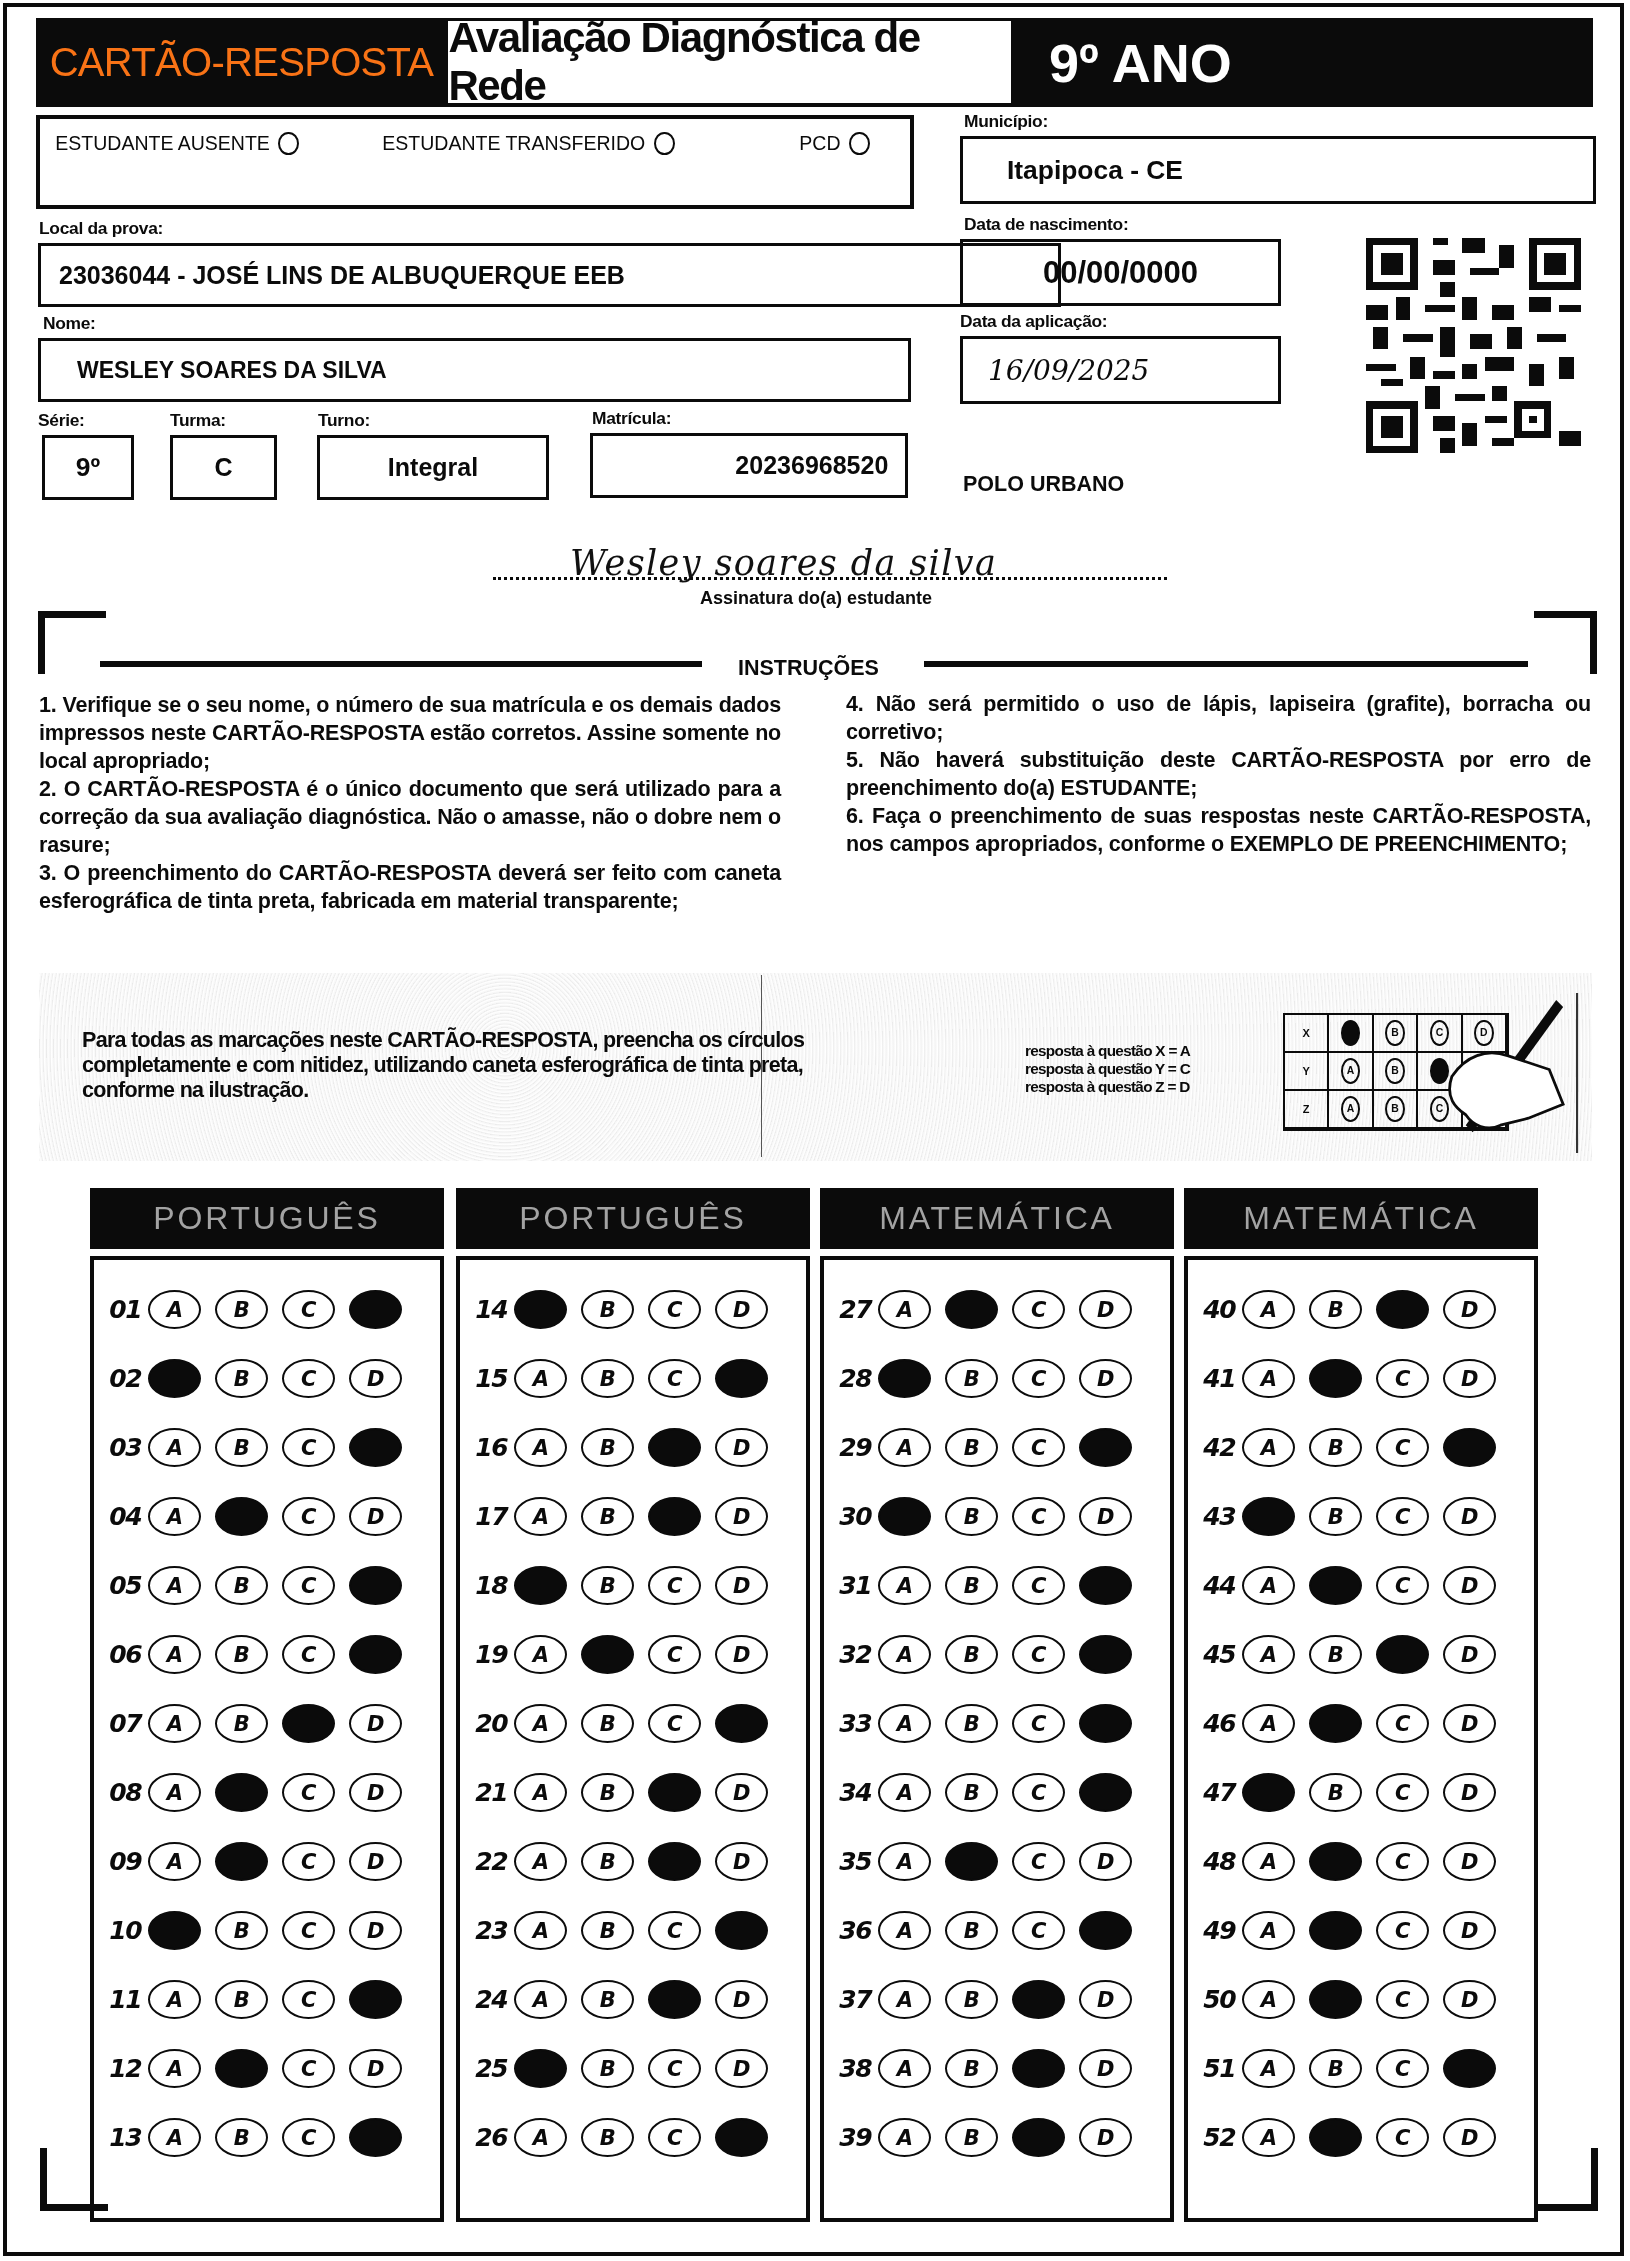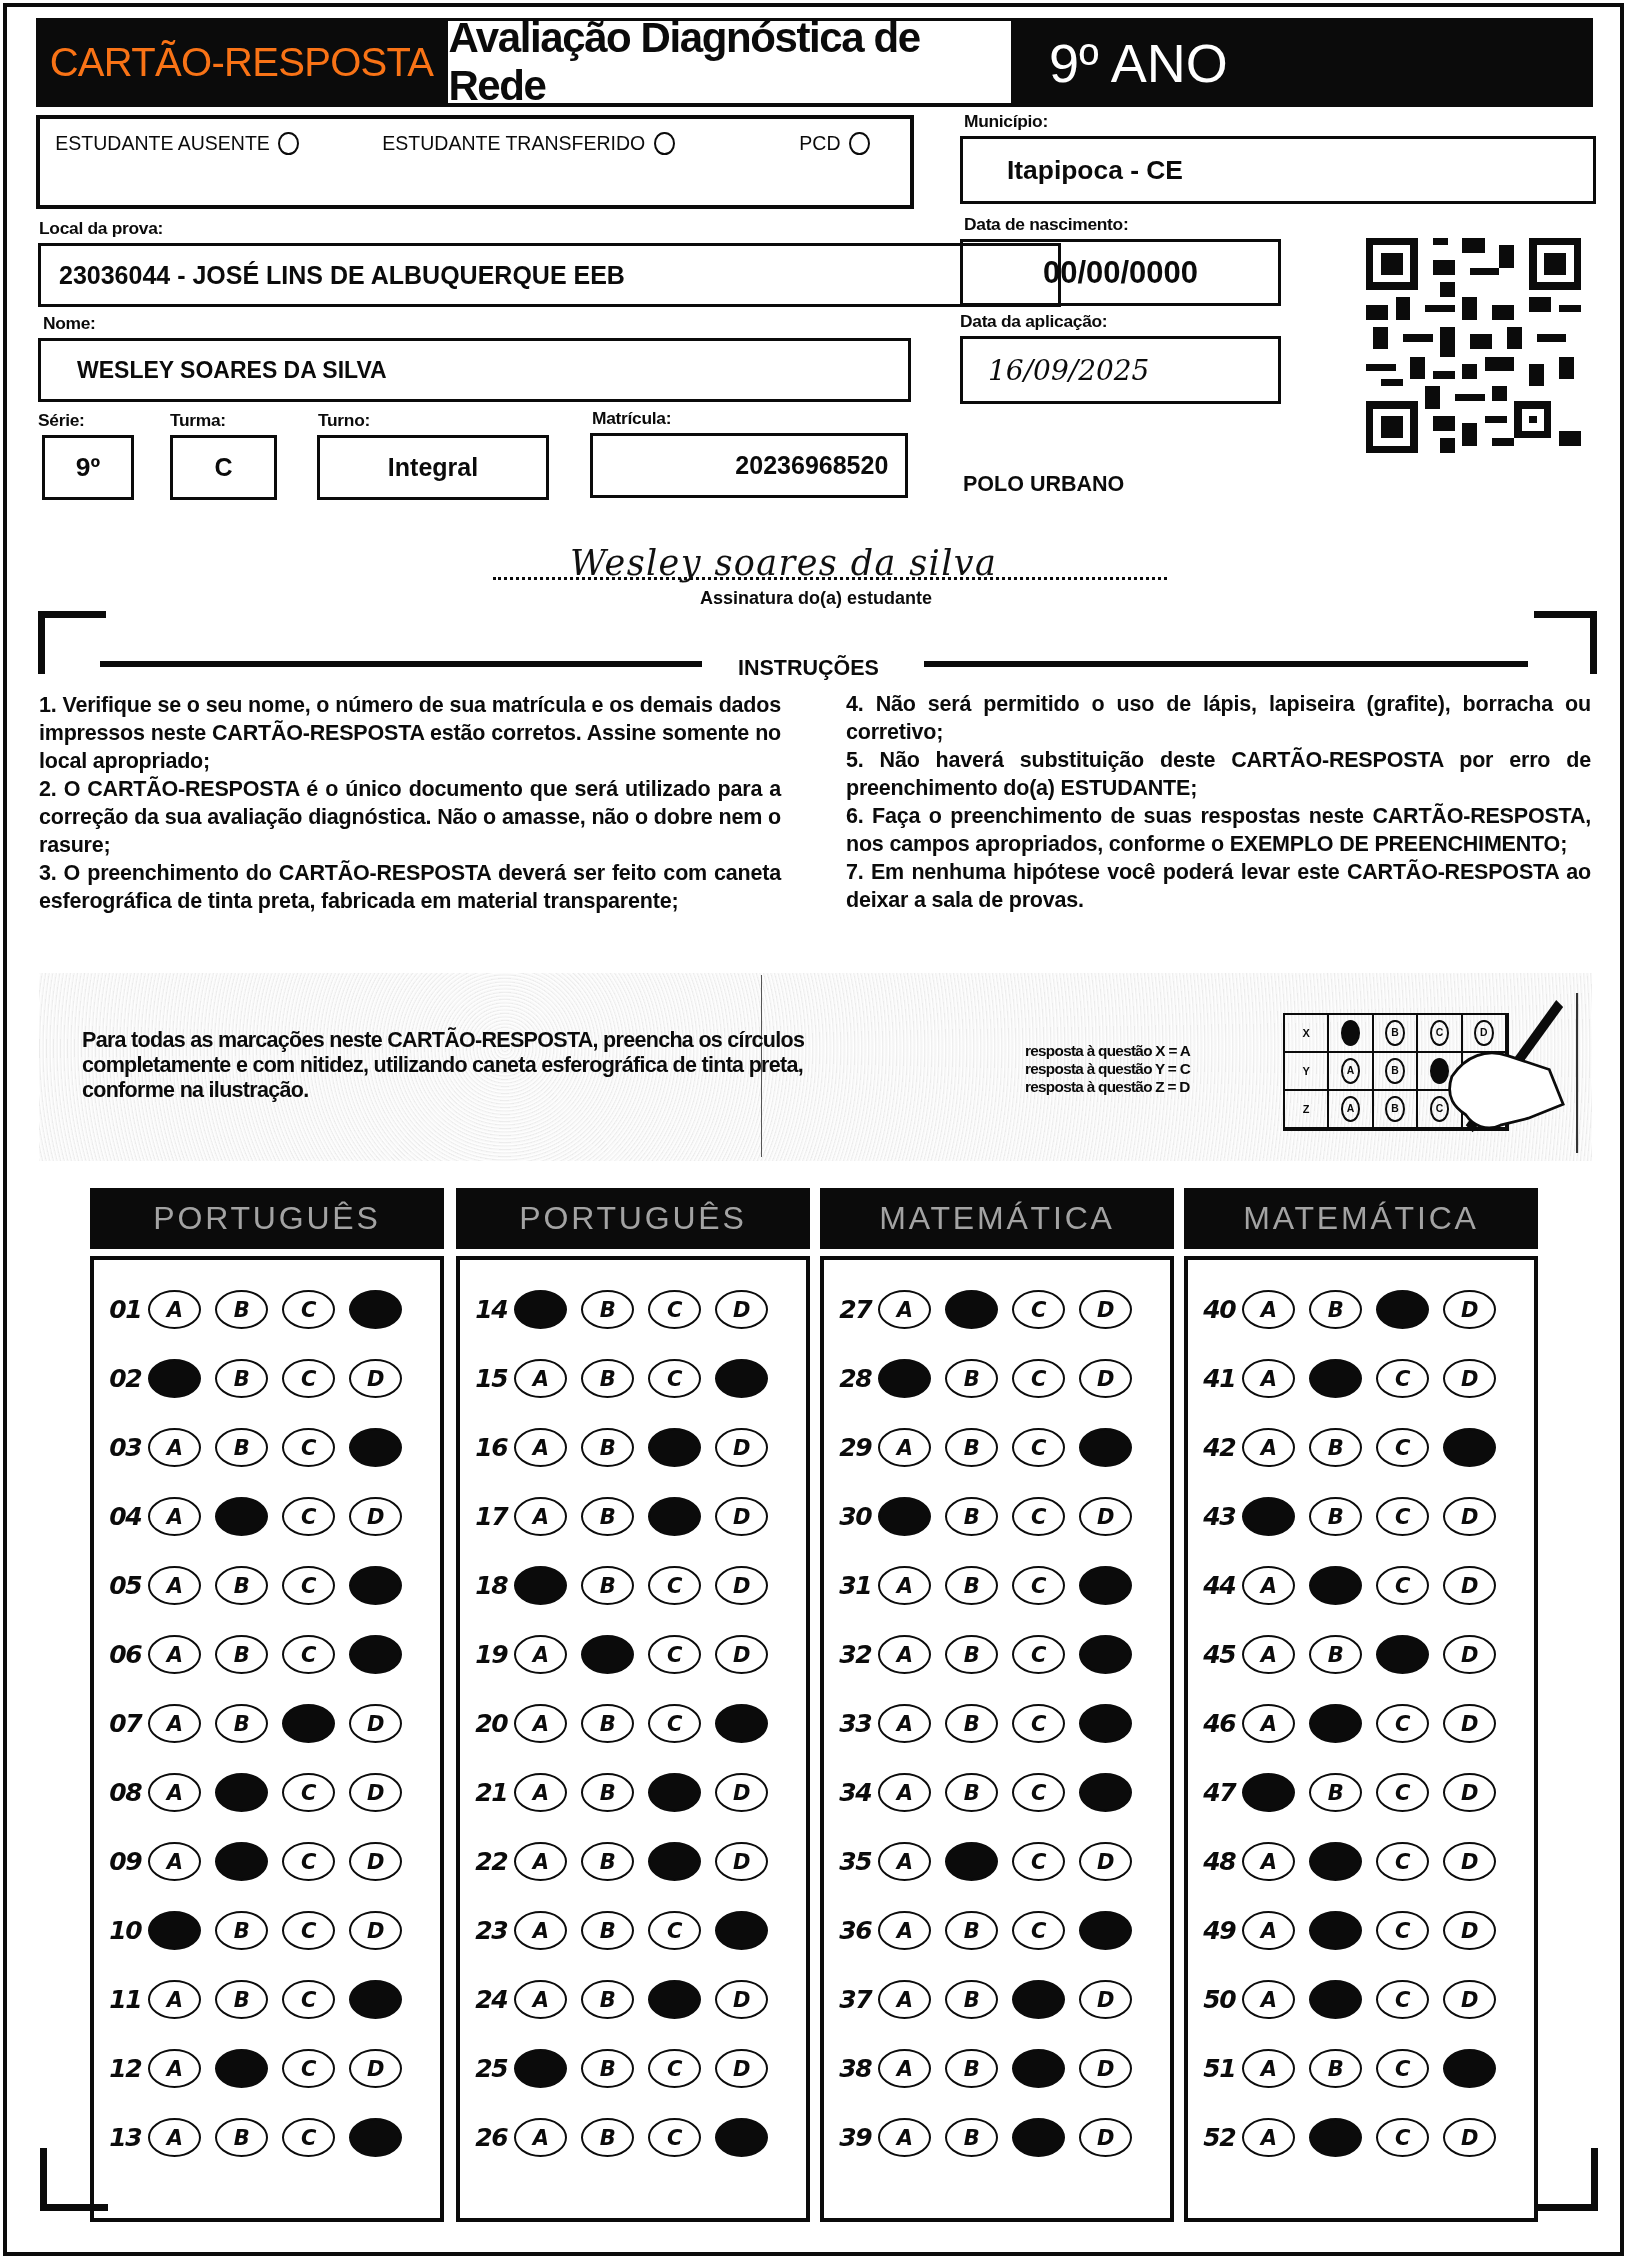--- a/index.html
+++ b/index.html
@@ -3,21 +3,21 @@
 <meta charset="utf-8">
 <style>
   html,body{margin:0;padding:0;background:#fff;}
   body{width:1630px;height:2261px;position:relative;font-family:"Liberation Sans",sans-serif;color:#0b0b0b;overflow:hidden;}
   .frame{position:absolute;left:2.8px;top:2.8px;width:1621px;height:2253px;border:4.2px solid #0b0b0b;box-sizing:border-box;}
   .abs{position:absolute;}
   
   .hdr-left{left:36px;top:18px;width:411px;height:89px;background:#0b0b0b;color:#f97316;font-size:40px;display:flex;align-items:center;justify-content:center;letter-spacing:-0.7px;transform-origin:left;}
   .hdr-mid{left:447px;top:18px;width:567px;height:89px;background:#0b0b0b;}
   .hdr-mid-inner{position:absolute;left:1.4px;top:2.8px;width:563px;height:82px;background:#fff;display:flex;align-items:center;justify-content:center;font-weight:bold;font-size:42px;letter-spacing:-1.4px;}
-  .hdr-right{left:1014px;top:18px;width:579px;height:89px;background:#0b0b0b;color:#fff;font-size:54px;display:flex;align-items:center;padding-left:35px;box-sizing:border-box;font-weight:normal;}
+  .hdr-right{left:1014px;top:18px;width:579px;height:89px;background:#0b0b0b;color:#fff;font-size:54px;display:flex;align-items:center;padding-left:35px;box-sizing:border-box;font-weight:bold;}
   
   .app-box{left:36px;top:115px;width:878px;height:94px;border:4.2px solid #0b0b0b;box-sizing:border-box;}
   .app-head{height:38px;background:#0b0b0b;color:#555;font-size:14px;display:flex;align-items:center;justify-content:center;letter-spacing:1.4px;}
   .app-row{display:flex;align-items:center;height:49px;font-size:19.5px;padding-left:15.3px;}
   .app-opt{display:flex;align-items:center;gap:8.3px;}
   .ring{display:inline-block;width:21px;height:23.6px;border:2.1px solid #0b0b0b;border-radius:50%;box-sizing:border-box;}
   .lbl{font-size:17.4px;font-weight:bold;letter-spacing:-0.3px;}
   .box{border:3.5px solid #0b0b0b;box-sizing:border-box;display:flex;align-items:center;font-weight:bold;}
   
   .sig-line{left:493px;top:577px;width:674px;border-bottom:3.5px dotted #0b0b0b;}
@@ -169,21 +169,20 @@
 
 <div class="abs instr-col" style="left:39px;top:691px;width:742px">
   <p>1. Verifique se o seu nome, o número de sua matrícula e os demais dados impressos neste CARTÃO-RESPOSTA estão corretos. Assine somente no local apropriado;</p>
   <p>2. O CARTÃO-RESPOSTA é o único documento que será utilizado para a correção da sua avaliação diagnóstica. Não o amasse, não o dobre nem o rasure;</p>
   <p>3. O preenchimento do CARTÃO-RESPOSTA deverá ser feito com caneta esferográfica de tinta preta, fabricada em material transparente;</p>
 </div>
 <div class="abs instr-col" style="left:846px;top:690px;width:745px">
   <p>4. Não será permitido o uso de lápis, lapiseira (grafite), borracha ou corretivo;</p>
   <p>5. Não haverá substituição deste CARTÃO-RESPOSTA por erro de preenchimento do(a) ESTUDANTE;</p>
   <p>6. Faça o preenchimento de suas respostas neste CARTÃO-RESPOSTA, nos campos apropriados, conforme o EXEMPLO DE PREENCHIMENTO;</p>
-  <p>7. Em nenhuma hipótese você poderá levar este CARTÃO-RESPOSTA ao deixar a sala de provas.</p>
 </div>
 
 <div class="abs ex-band"></div>
 <div class="abs" style="left:761px;top:975px;width:1.4px;height:182px;background:#555"></div>
 <div class="abs ex-text">Para todas as marcações neste CARTÃO-RESPOSTA, preencha os círculos completamente e com nitidez, utilizando caneta esferográfica de tinta preta, conforme na ilustração.</div>
 <div class="abs ex-legend">
   <div>resposta à questão X = A</div>
   <div>resposta à questão Y = C</div>
   <div>resposta à questão Z = D</div>
 </div>

